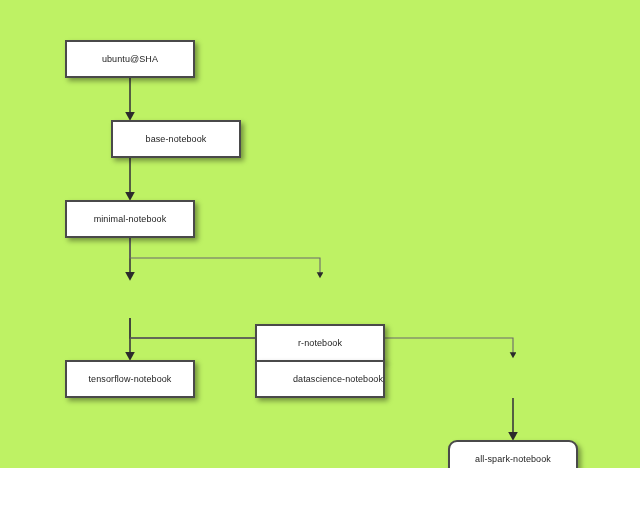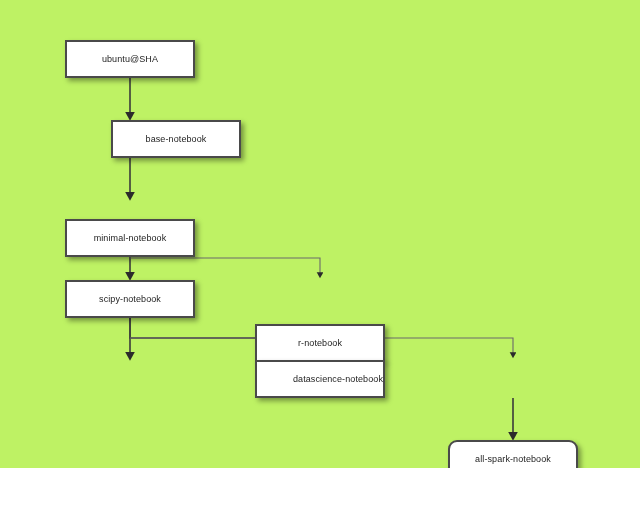--- a/index.html
+++ b/index.html
@@ -79,32 +79,32 @@
   </svg>
 
   <div class="node" style="left:65px; top:40px;">
     <span class="node-label">ubuntu@SHA</span>
   </div>
 
   <div class="node" style="left:65px; top:120px;margin-left:46px;">
     <span class="node-label">base-notebook</span>
   </div>
 
-  <div class="node" style="left:65px; top:200px;margin-top:19px;">
+  <div class="node" style="left:65px; top:200px;">
     <span class="node-label">minimal-notebook</span>
   </div>
 
-  <div class="node" style="left:65px; top:280px;">
-    <span class="node-label">scipy-notebook</span>
-  </div>
 
   <div class="node" style="left:255px; top:280px;margin-top:44px;">
     <span class="node-label">r-notebook</span>
   </div>
 
+  <div class="node" style="left:65px; top:360px;">
+    <span class="node-label">tensorflow-notebook</span>
+  </div>
 
   <div class="node" style="left:255px; top:360px;justify-content:flex-end;">
     <span class="node-label">datascience-notebook</span>
   </div>
 
 
   <div class="node" style="left:448px; top:440px;border-radius:9px;">
     <span class="node-label">all-spark-notebook</span>
   </div>
 

